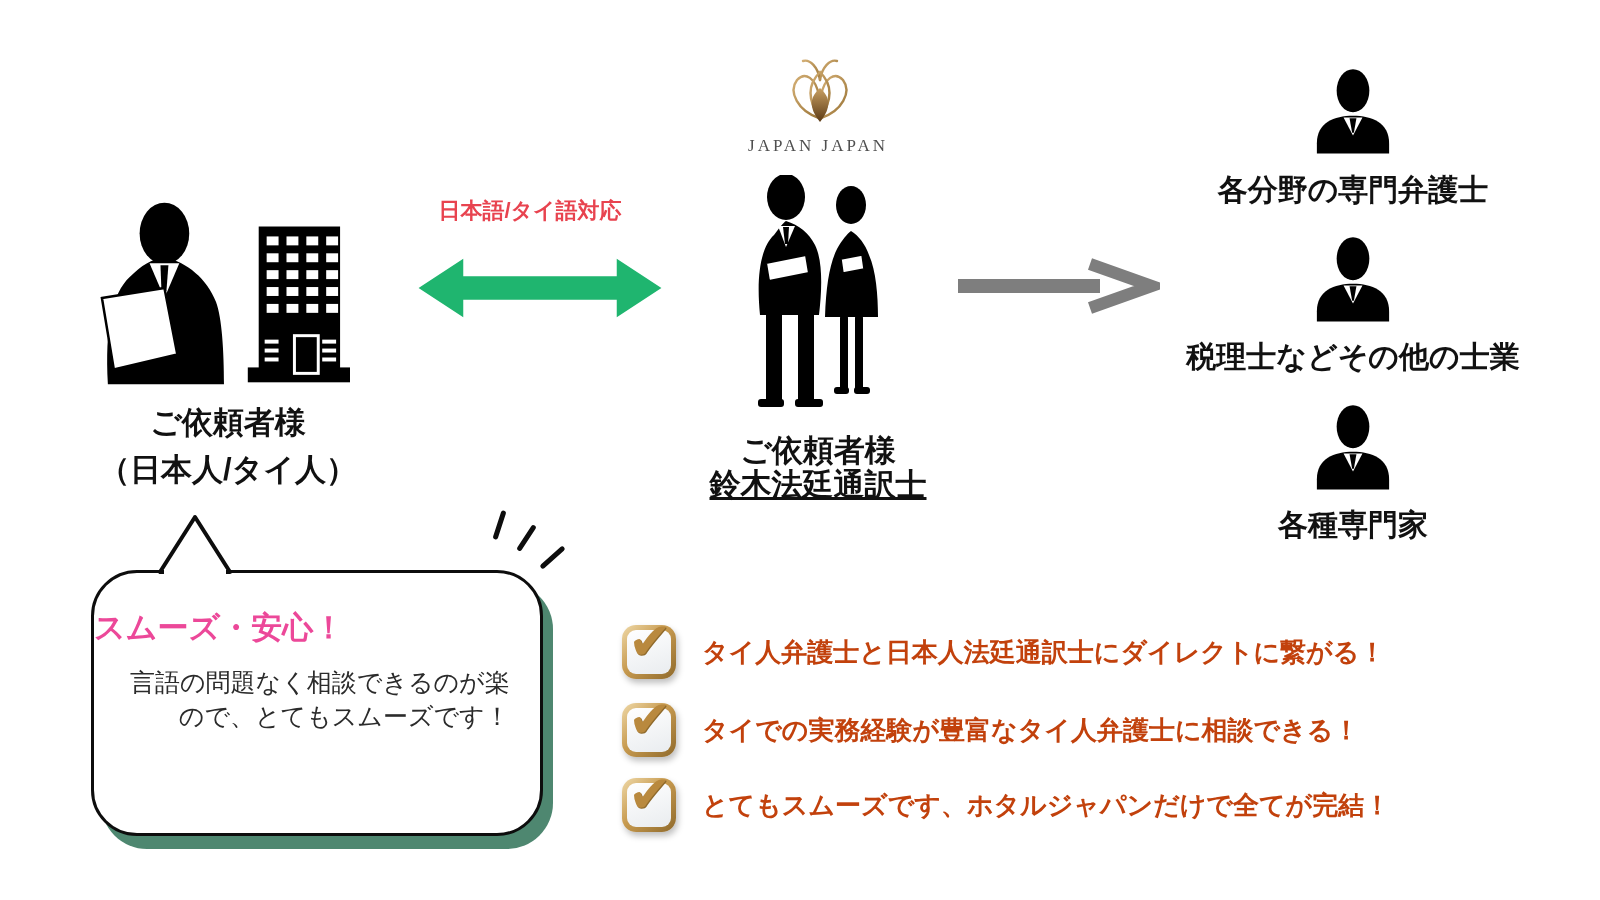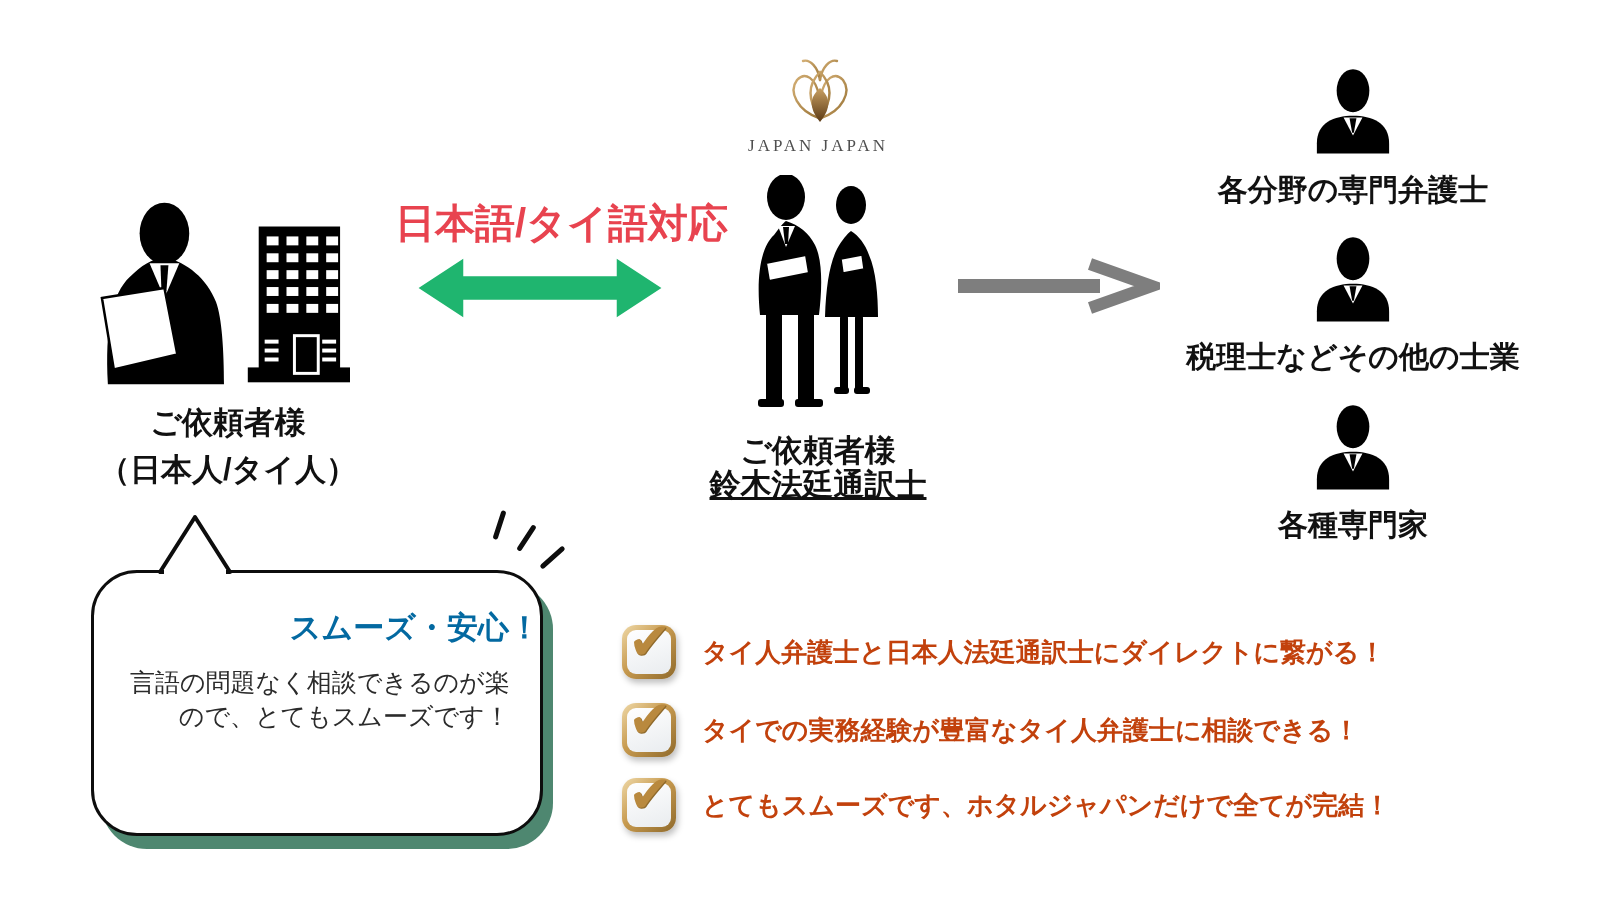--- a/index.html
+++ b/index.html
@@ -14,34 +14,34 @@
   .logo-text {
     position:absolute; left:718px; top:136px; width:200px; text-align:center;
     font-family:"Liberation Serif","DejaVu Serif",serif;
     font-size:17px; letter-spacing:3px; color:#4f4f4f;
   }
 
   
   .lbl { position:absolute; font-weight:bold; color:#111; text-align:center; white-space:nowrap; }
   .client-lbl1 { left:48px; top:402px; width:360px; font-size:31px; }
   .client-lbl2 { left:48px; top:449px; width:360px; font-size:31px; }
-  .bridge-lbl  { left:395px; top:196px; width:270px; font-size:40px; color:#E8434F; }
+  .bridge-lbl  { left:395px; top:196px; width:270px; font-size:22px; color:#E8434F; }
   .team-lbl1   { left:668px; top:430px; width:300px; font-size:31px; }
   .team-lbl2   { left:668px; top:464px; width:300px; font-size:31px;text-decoration:underline; }
   .expert-lbl  { width:440px; left:1133px; font-size:30px; }
 
   
   .bubble {
     position:absolute; left:91px; top:570px; width:452px; height:266px;
     background:#ffffff; border:3.5px solid #0d0d0d; border-radius:46px;
     box-shadow:10px 13px 0 0 #4E8770; z-index:2;
   }
   .bubble-title {
-    position:absolute; left:0; top:34px; width:100%; text-align:right;
-    font-size:31px; font-weight:bold; color:#0369a1;
+    position:absolute; left:0; top:34px; width:100%; text-align:left;
+    font-size:31px; font-weight:bold; color:#ec4899;
   }
   .bubble-body { position:absolute; left:36px; top:92px; font-size:25px; line-height:34px; color:#2b2b2b;text-align:right; }
   .bubble-tail { position:absolute; left:150px; top:514px; z-index:3; }
   .slash { position:absolute; width:5px; background:#0d0d0d; border-radius:3px; z-index:1; }
   .slash1 { left:497px; top:510px; height:30px; transform:rotate(18deg); }
   .slash2 { left:524px; top:523px; height:30px; transform:rotate(33deg); }
   .slash3 { left:550px; top:542px; height:31px; transform:rotate(48deg); }
 
   
   .check-row { position:absolute; left:622px; height:54px; display:flex; align-items:center; }

